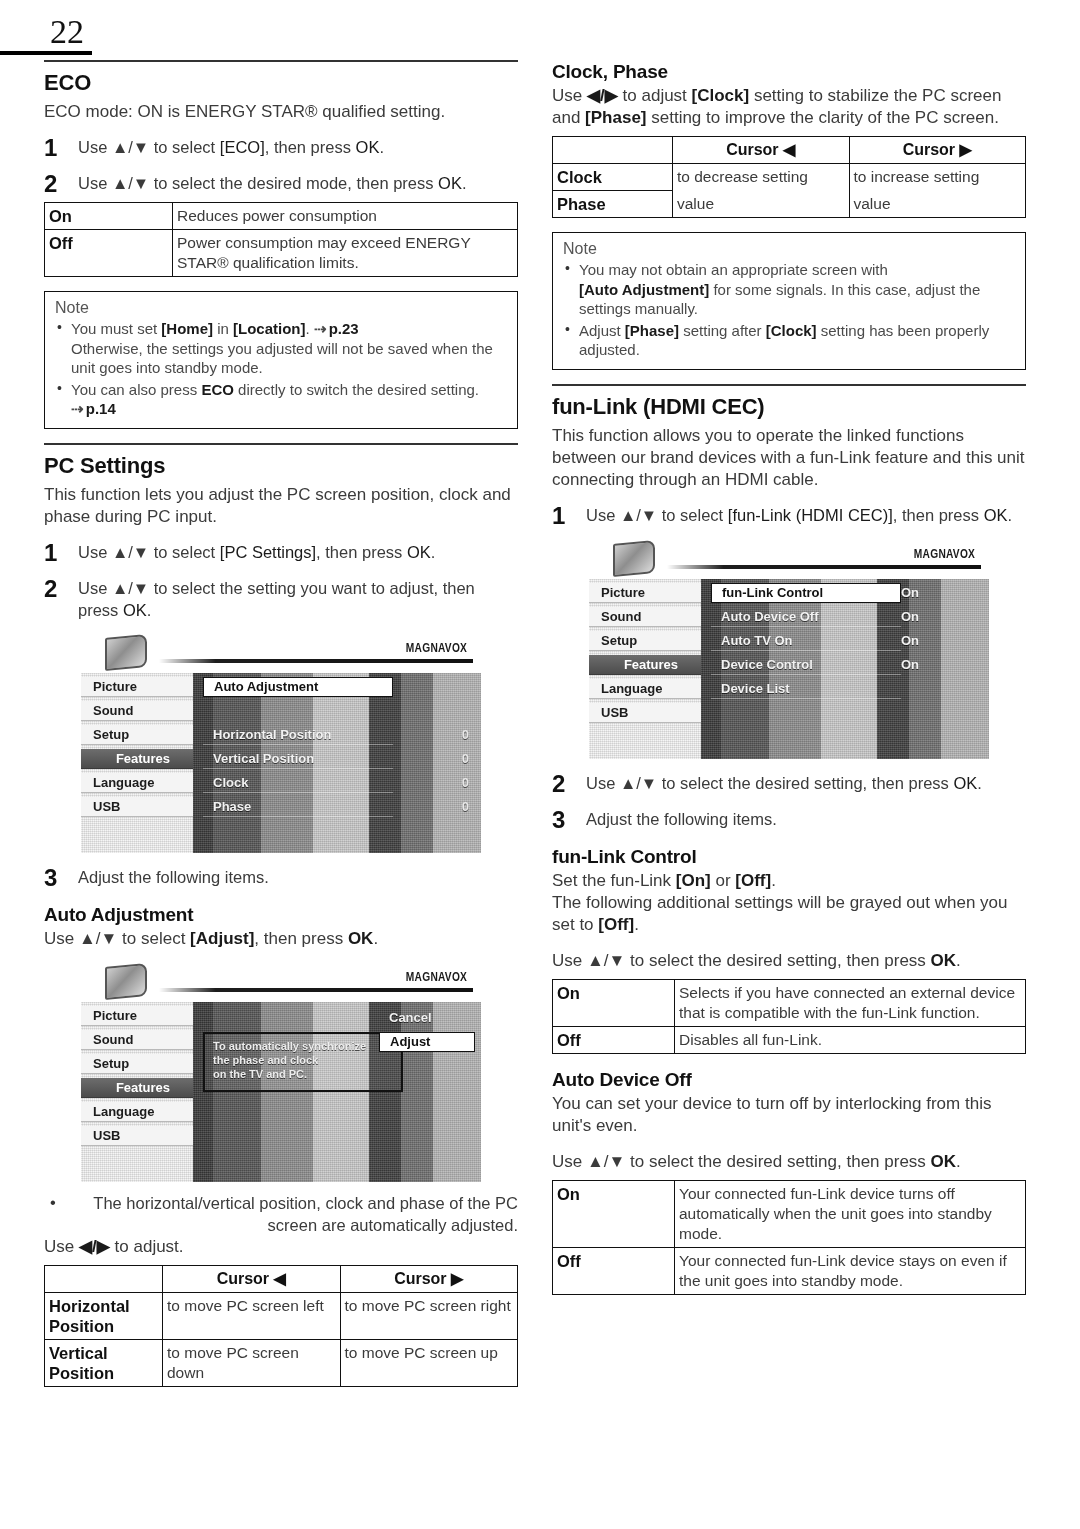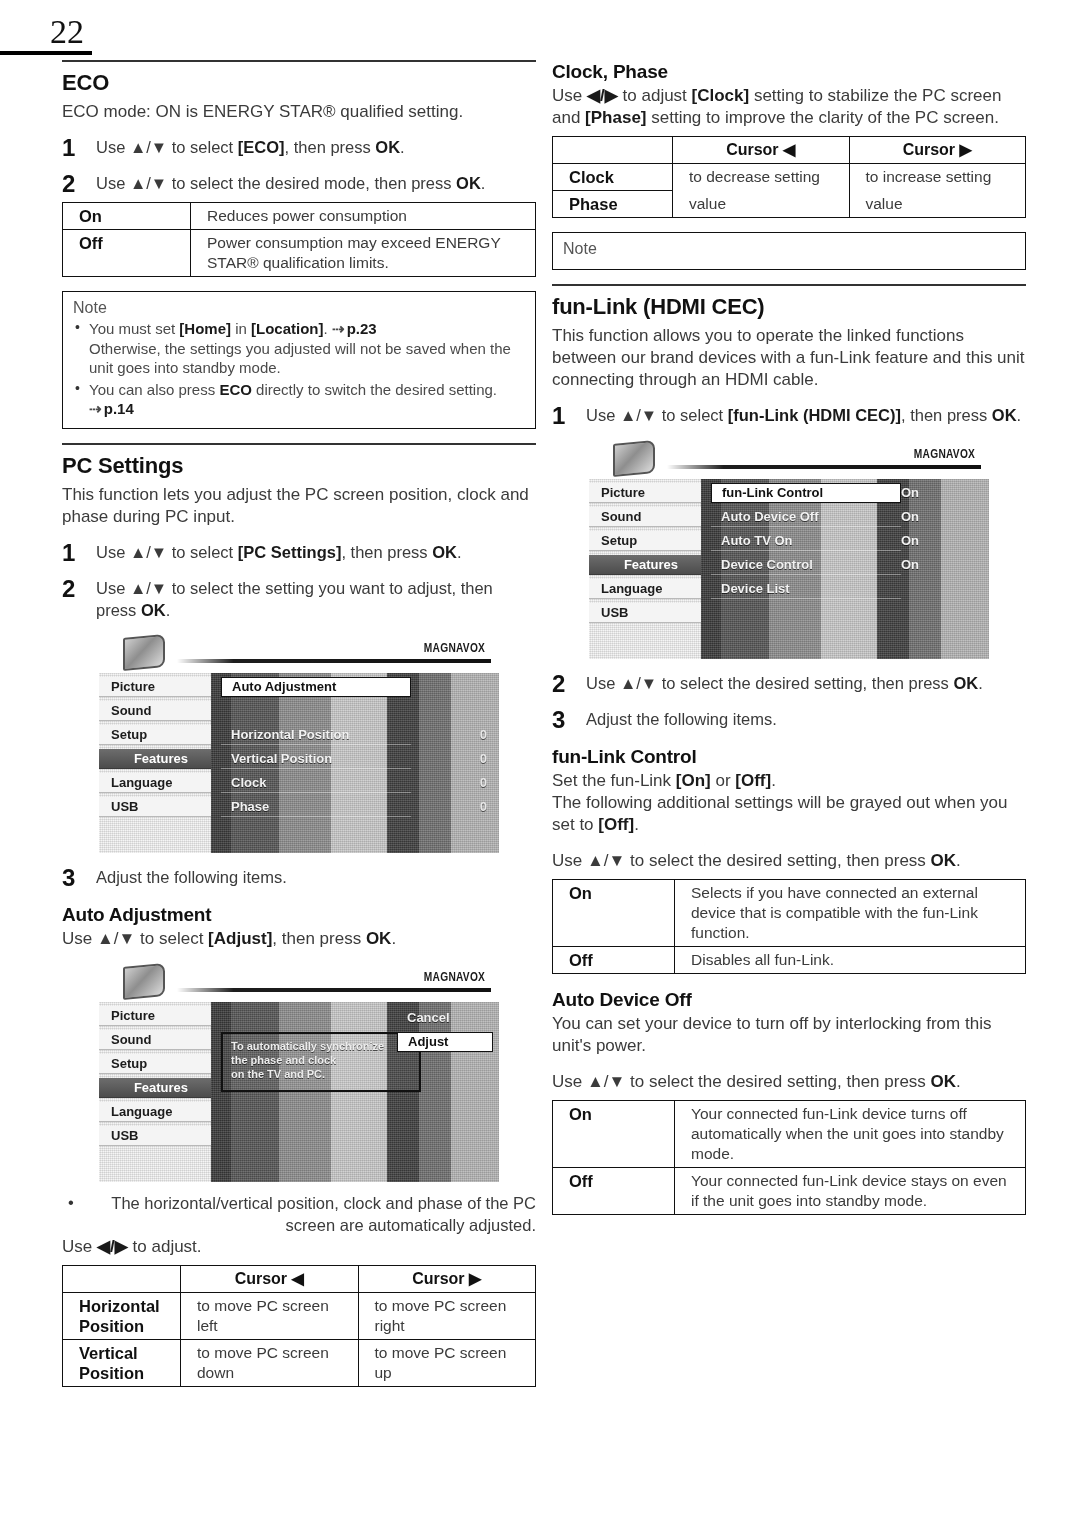--- a/index.html
+++ b/index.html
@@ -42,21 +42,21 @@
     height: 4px;
     width: 92px;
   }
 
   
   .col {
     position: absolute;
     top: 60px;
     width: 474px;
   }
-  .col-left { left: 62px; }
+  .col-left { left: 44px; }
   .col-right { left: 552px; }
 
   
   .sec-rule {
     border-top: 2px solid #333;
     margin-bottom: 7px;
   }
   h2.sec-title {
     font-size: 22px;
     font-weight: 600;
@@ -97,32 +97,32 @@
     line-height: 23px;
     font-family: "Liberation Sans", sans-serif;
   }
   .step-txt {
     font-size: 16.5px;
     line-height: 22px;
     color: #3b3b3b;
     font-weight: 300;
     flex: 1;
   }
-  .step-txt b { font-weight: 700; color: #1a1a1a; }
+  .step-txt b { font-weight: 400; color: #1a1a1a; }
 
   
   table.dt {
     width: 100%;
     border-collapse: collapse;
     margin-top: 7px;
     table-layout: fixed;
   }
   table.dt td, table.dt th {
     border: 1.5px solid #111;
-    padding: 3px 16px;
+    padding: 3px 4px;
     font-size: 15.5px;
     line-height: 20px;
     vertical-align: top;
     color: #3b3b3b;
     font-weight: 300;
     text-align: left;
   }
   table.dt th {
     text-align: center;
     font-weight: 700;
@@ -563,20 +563,29 @@
       <tr>
         <td class="lbl mid">Phase</td>
         <td style="border-top:none">value</td>
         <td style="border-top:none">value</td>
       </tr>
     </tbody>
       </table>
 
     <div class="note">
       <div class="note-hd">Note</div>
+      <ul>
+        <li>
+          You may not obtain an appropriate screen with<br>
+          <b>[Auto Adjustment]</b> for some signals. In this case, adjust the settings manually.
+        </li>
+        <li>
+          Adjust <b>[Phase]</b> setting after <b>[Clock]</b> setting has been properly adjusted.
+        </li>
+      </ul>
     </div>
 
     <div class="spacer-14"></div>
     <div class="sec-rule"></div>
     <h2 class="sec-title">fun-Link (HDMI CEC)</h2>
     <p class="body">This function allows you to operate the linked functions between our brand devices with a fun-Link feature and this unit connecting through an HDMI cable.</p>
 
     <div class="step">
       <div class="step-num">1</div>
       <div class="step-txt">
@@ -640,21 +649,21 @@
         <td>Selects if you have connected an external device that is compatible with the fun-Link function.</td>
       </tr>
       <tr>
         <td class="lbl mid">Off</td>
         <td class="mid">Disables all fun-Link.</td>
       </tr>
     </tbody>
       </table>
 
     <h3 class="sub-title">Auto Device Off</h3>
-    <p class="body">You can set your device to turn off by interlocking from this unit's power.</p>
+    <p class="body">You can set your device to turn off by interlocking from this unit's even.</p>
     <div class="spacer-14"></div>
     <p class="body">Use ▲/▼ to select the desired setting, then press <b>OK</b>.</p>
 
     <table class="dt">
       <tbody>
           <tr>
         <td class="lbl mid" style="width:122px">On</td>
         <td>Your connected fun-Link device turns off automatically when the unit goes into standby mode.</td>
       </tr>
       <tr>

